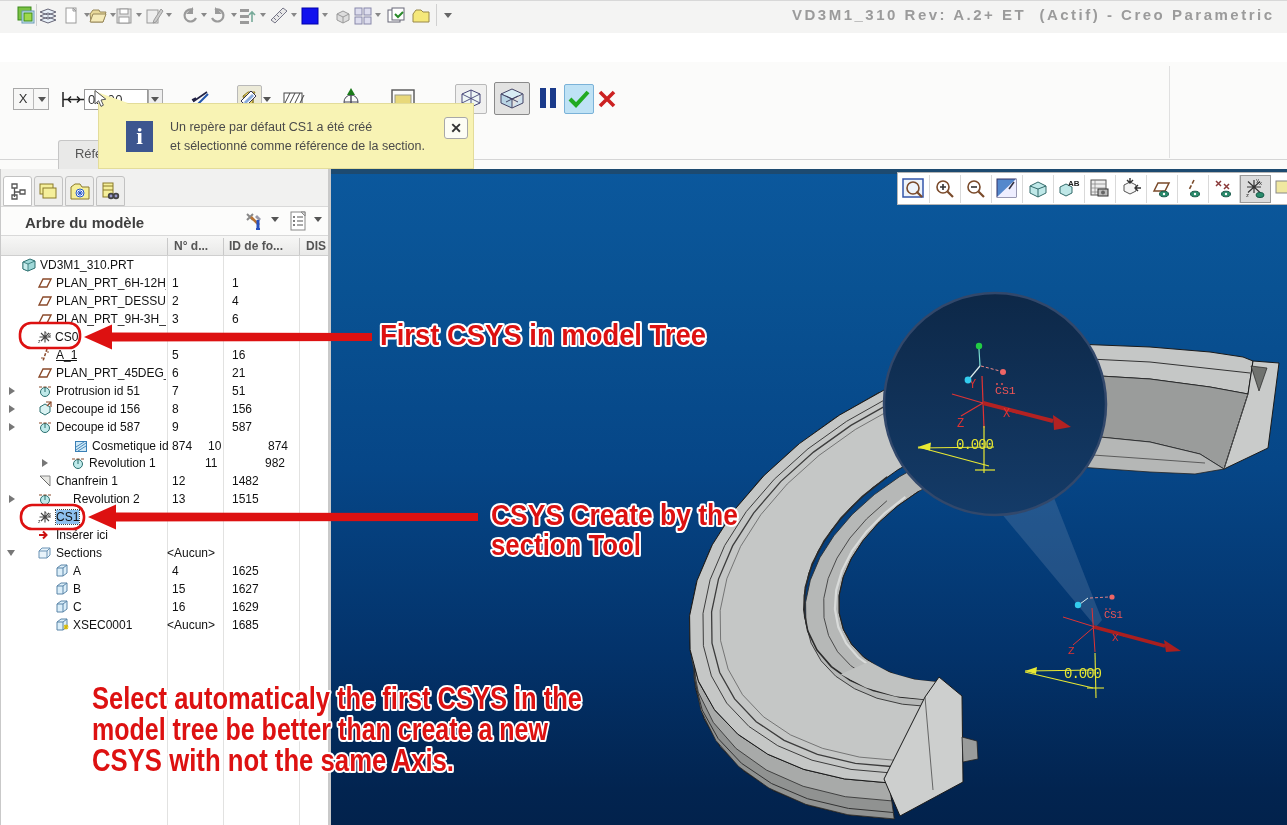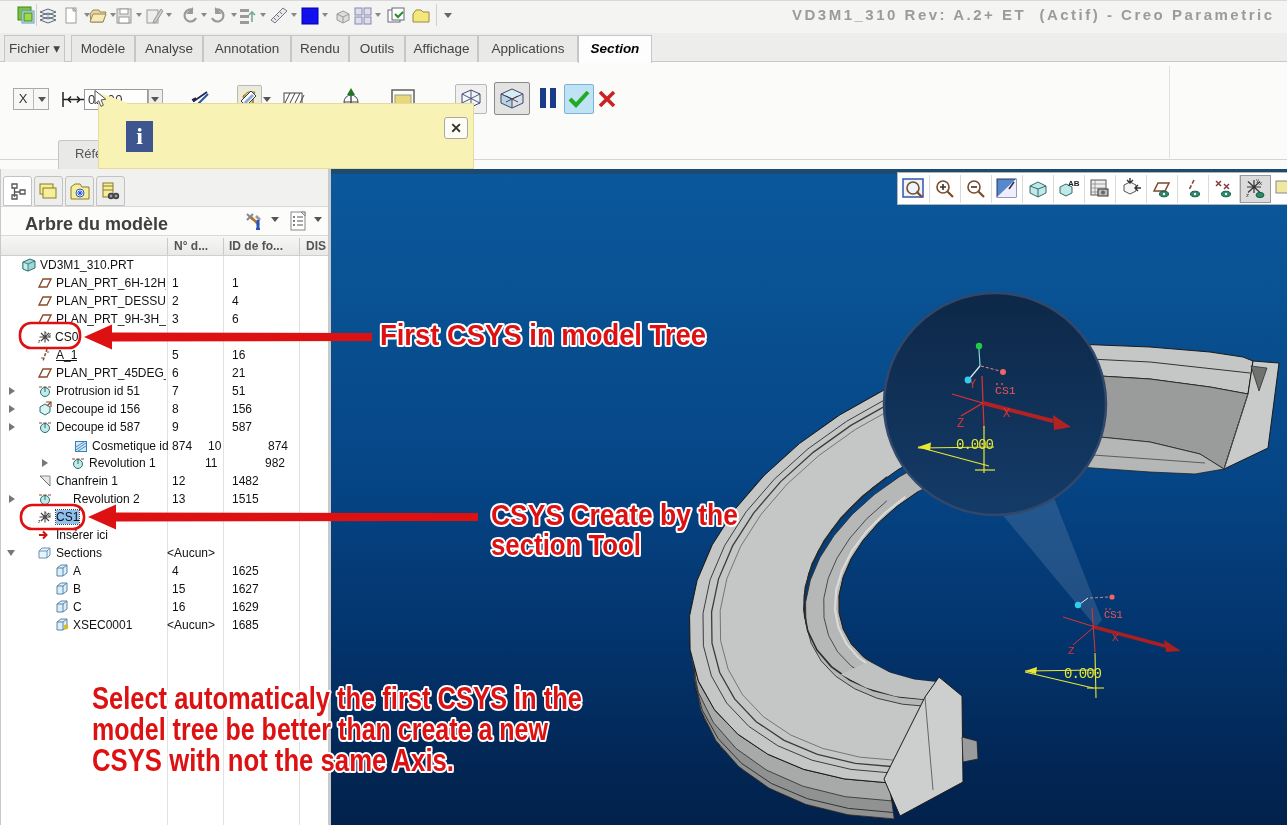--- a/index.html
+++ b/index.html
@@ -14,21 +14,21 @@
 .tab.active { background:#fdfdfd; color:#000; font-weight:bold; font-style:italic; height:28px; z-index:3; }
 #ribbon { left:0; top:62px; width:1287px; height:107px; background:#fbfbfa; }
 #ribbon .bline { position:absolute; left:0; top:97px; width:1287px; height:1px; background:#d5d5d5; }
 .rbtn { position:absolute; border:1px solid #b9b9b9; border-radius:2px; }
 #refetab { position:absolute; left:58px; top:78px; width:80px; height:29px; background:#e9e9e8; border:1px solid #c6c6c6; border-bottom:none; border-radius:3px 3px 0 0; font-size:13px; color:#555; text-align:center; line-height:26px; }
 #lpanel { left:0; top:169px; width:328px; height:656px; background:#ffffff; border-left:1px solid #c9c9c9; }
 #lpanel .toparea { position:absolute; left:0; top:0; width:328px; height:37px; background:#f1f1f0; }
 .ptab { position:absolute; top:7px; height:30px; background:#eeeeed; border:1px solid #c2c2c2; border-radius:3px 3px 0 0; }
 .ptab.active { background:#ffffff; }
 #treehdr { position:absolute; left:0; top:37px; width:328px; height:29px; background:#fcfcfb; border-top:1px solid #d9d9d9;}
-#treehdr b { position:absolute; left:24px; top:7px; font-size:18px; color:#3f3f3f; }
+#treehdr b { position:absolute; left:24px; top:7px; font-size:15px; color:#3f3f3f; }
 #colhdr { position:absolute; left:0; top:66px; width:328px; height:21px; background:linear-gradient(#f7f7f6,#e9e9e8); border-top:1px solid #d9d9d9; border-bottom:1px solid #cfcfcf; }
 #colhdr span { position:absolute; top:3px; font-size:12px; font-weight:bold; color:#555; }
 .colline { position:absolute; width:1px; background:#e2e2e1; }
 .trow { position:absolute; left:0; width:322px; height:18px; font-size:12px; color:#111; white-space:nowrap; }
 .trow .nm { position:absolute; top:2px; }
 .trow .c1 { position:absolute; left:170px; top:2px; }
 .trow .c2 { position:absolute; left:231px; top:2px; }
 .tri { position:absolute; left:8px; top:5px; width:0; height:0; border-left:6px solid #777; border-top:4px solid transparent; border-bottom:4px solid transparent; }
 .trid { position:absolute; left:6px; top:6px; width:0; height:0; border-top:6px solid #777; border-left:4px solid transparent; border-right:4px solid transparent; }
 #vp { left:331px; top:169px; width:956px; height:656px; background:linear-gradient(#0b589d 0px, #095293 120px, #064687 300px, #03336b 480px, #022450 620px, #02224c 656px); overflow:hidden; }
@@ -116,31 +116,20 @@
       <rect x="2" y="4" width="12" height="12" fill="#fff" stroke="#667"></rect>
       <rect x="6" y="2" width="12" height="12" fill="#fff" stroke="#667"></rect>
       <path d="M9 8 l3 3 5 -5" stroke="#2a8a2a" stroke-width="2" fill="none"></path>
     </svg>
     <svg class="abs" style="left:411px;top:6px;" width="20" height="20" viewBox="0 0 20 20">
       <path d="M2 8 l3 -4 h5 l2 2 h6 v10 H2 Z" fill="#f5e87a" stroke="#98884a"></path>
     </svg>
     <div class="abs" style="left:436px;top:4px;width:1px;height:22px;background:#d0d0d0;"></div>
     <div class="abs" style="left:444px;top:13px;width:0;height:0;border-top:5px solid #666;border-left:4px solid transparent;border-right:4px solid transparent;"></div>
   <div id="title" class="abs">VD3M1_310 Rev: A.2+ ET&nbsp; (Actif) - Creo Parametric</div>
-  <div id="tabrow" class="abs">
-    <div class="tab" style="left:4px; width:61px;">Fichier ▾</div>
-    <div class="tab" style="left:71px; width:64px;">Modèle</div>
-    <div class="tab" style="left:135px; width:68px;">Analyse</div>
-    <div class="tab" style="left:203px; width:88px;">Annotation</div>
-    <div class="tab" style="left:291px; width:58px;">Rendu</div>
-    <div class="tab" style="left:349px; width:56px;">Outils</div>
-    <div class="tab" style="left:405px; width:73px;">Affichage</div>
-    <div class="tab" style="left:478px; width:100px;">Applications</div>
-    <div class="tab active" style="left:578px; width:74px;">Section</div>
-  </div>
   <div id="ribbon" class="abs">
     <div class="bline"></div>
     <div id="refetab">Référen</div>
   </div>
   <div class="abs" style="left:13px;top:88px;width:36px;height:22px;border:1px solid #a9a9a9;background:#f7f7f6;"></div>
     <div class="abs" style="left:13px;top:88px;width:21px;height:22px;border-right:1px solid #b9b9b9;text-align:center;font-size:13px;color:#333;line-height:22px;">X</div>
     <div class="abs" style="left:38px;top:97px;width:0;height:0;border-top:5px solid #555;border-left:4px solid transparent;border-right:4px solid transparent;"></div>
     <svg class="abs" style="left:61px;top:90px;" width="26" height="19" viewBox="0 0 26 19">
       <path d="M2 2 V17 M24 2 V17 M2 9.5 H24 M7 9.5 l3 -3 m-3 3 l3 3 M19 9.5 l-3 -3 m3 3 l-3 3" stroke="#222" stroke-width="1.5" fill="none"></path>
     </svg>
@@ -626,20 +615,21 @@
 <div class="vbtn" style="left:373px;">
           <svg width="24" height="24" viewBox="0 0 24 24" style="position:absolute;left:3px;top:2px;">
             <rect x="2" y="4" width="16" height="12" fill="#f0e8a0" stroke="#888"></rect>
           </svg>
         </div>
       </div>
   </div>
   <div class="abs" style="left:328px;top:169px;width:3px;height:656px;background:#c9c9c9;"></div>
   <div id="tip" class="abs">
     <div class="ii">i</div>
+    <div class="t1">Un repère par défaut CS1 a été créé<br>et sélectionné comme référence de la section.</div>
     <div class="cl">✕</div>
   </div>
   <svg class="abs" style="left:88px;top:86px;z-index:60;" width="70" height="40" viewBox="0 0 70 40">
     <path d="M6 5 L40 17 L16 28 Z" fill="#f8f3b4"></path>
     <path d="M7 4.5 L7 18 L10.6 14.8 L13 20.4 L15.4 19.2 L13 14 L17.8 13.2 Z" fill="#ffffff" stroke="#555" stroke-width="1"></path>
   </svg>
   <svg id="overlay" class="abs" width="1287" height="825">
       <rect x="20" y="323" width="60" height="25" rx="11" fill="none" stroke="#dd1111" stroke-width="2.6"></rect>
 <path d="M84 337 L112 324.5 L112 332.5 L372 333 L372 341 L112 341.5 L112 349.5 Z" fill="#dd1111"></path>
 <rect x="21" y="505" width="63" height="24" rx="11" fill="none" stroke="#dd1111" stroke-width="2.6"></rect>

